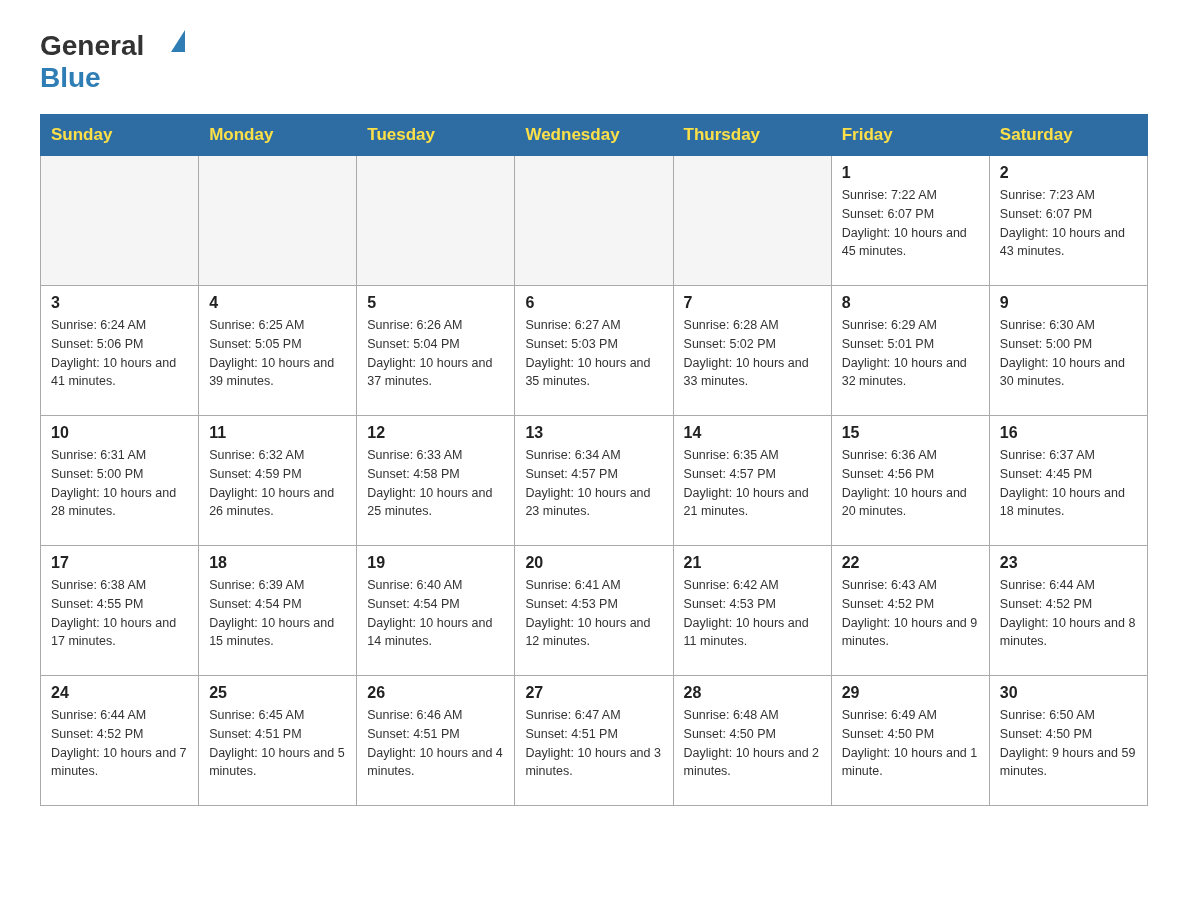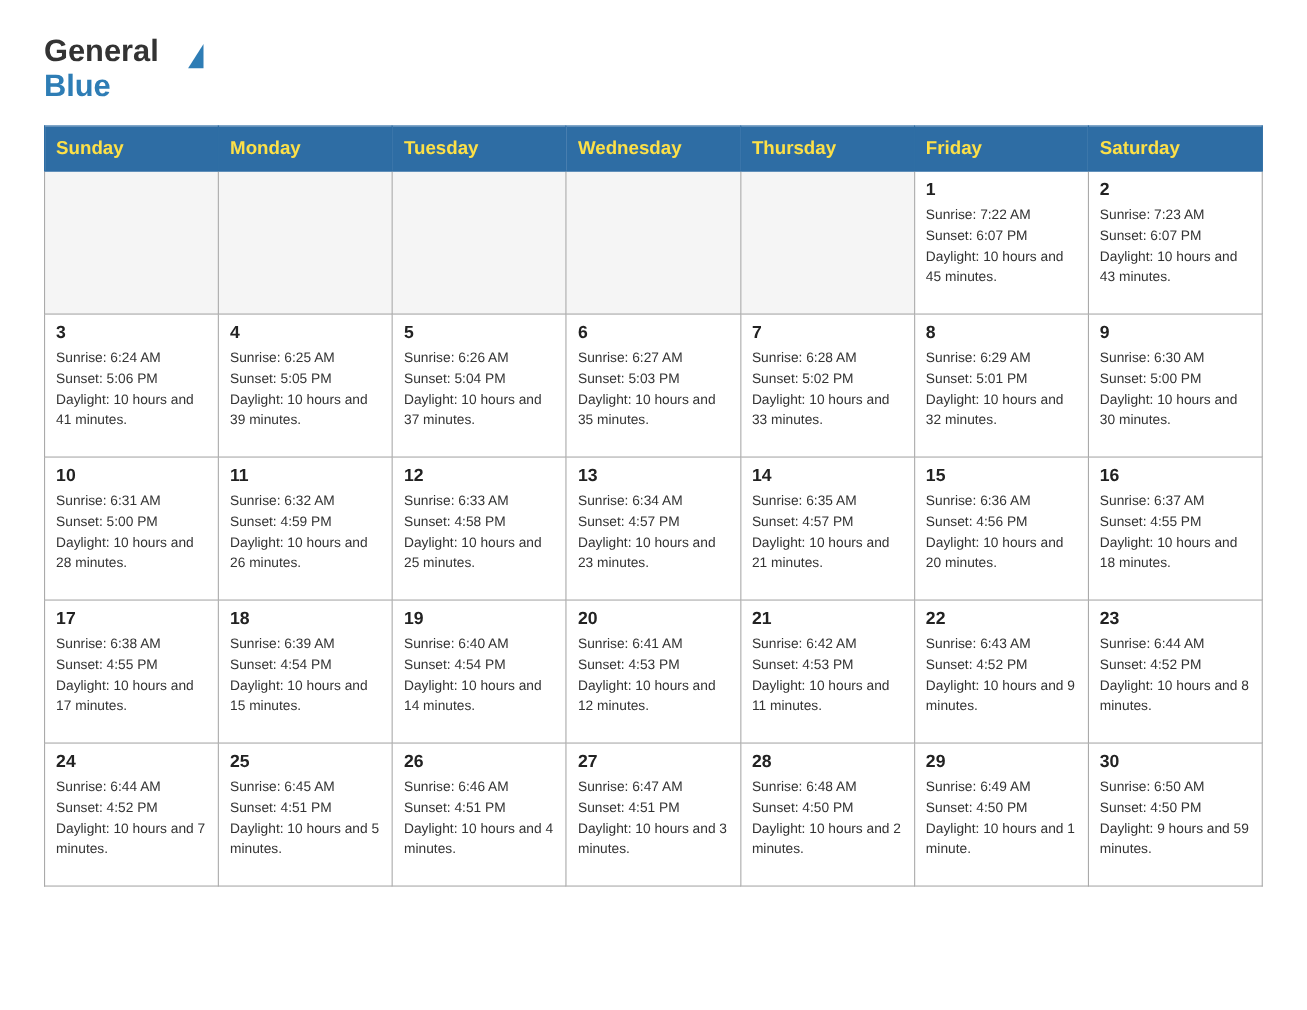--- a/index.html
+++ b/index.html
@@ -19,21 +19,21 @@
     .logo {
       display: flex;
       flex-direction: column;
       align-items: flex-start;
     }
     .logo-text {
       font-size: 28px;
       font-weight: bold;
       color: #333;
       display: flex;
-      align-items: flex-end;
+      align-items: flex-start;
       gap: 24px;
     }
     .logo-general { color: #333; }
     .logo-triangle {
       display: inline-block;
       width: 0;
       height: 0;
       border-left: 14px solid transparent;
       border-bottom: 22px solid #2e7db5;
       margin-left: 3px;
@@ -222,21 +222,21 @@
         </td>
         <td>
           <div class="day-num">15</div>
           <div class="day-info" style="white-space: pre-line;">Sunrise: 6:36 AM
 Sunset: 4:56 PM
 Daylight: 10 hours and 20 minutes.</div>
         </td>
         <td>
           <div class="day-num">16</div>
           <div class="day-info" style="white-space: pre-line;">Sunrise: 6:37 AM
-Sunset: 4:55 PM
+Sunset: 4:45 PM
 Daylight: 10 hours and 18 minutes.</div>
         </td>
       </tr>
       <tr>
         <td>
           <div class="day-num">17</div>
           <div class="day-info" style="white-space: pre-line;">Sunrise: 6:38 AM
 Sunset: 4:55 PM
 Daylight: 10 hours and 17 minutes.</div>
         </td>

